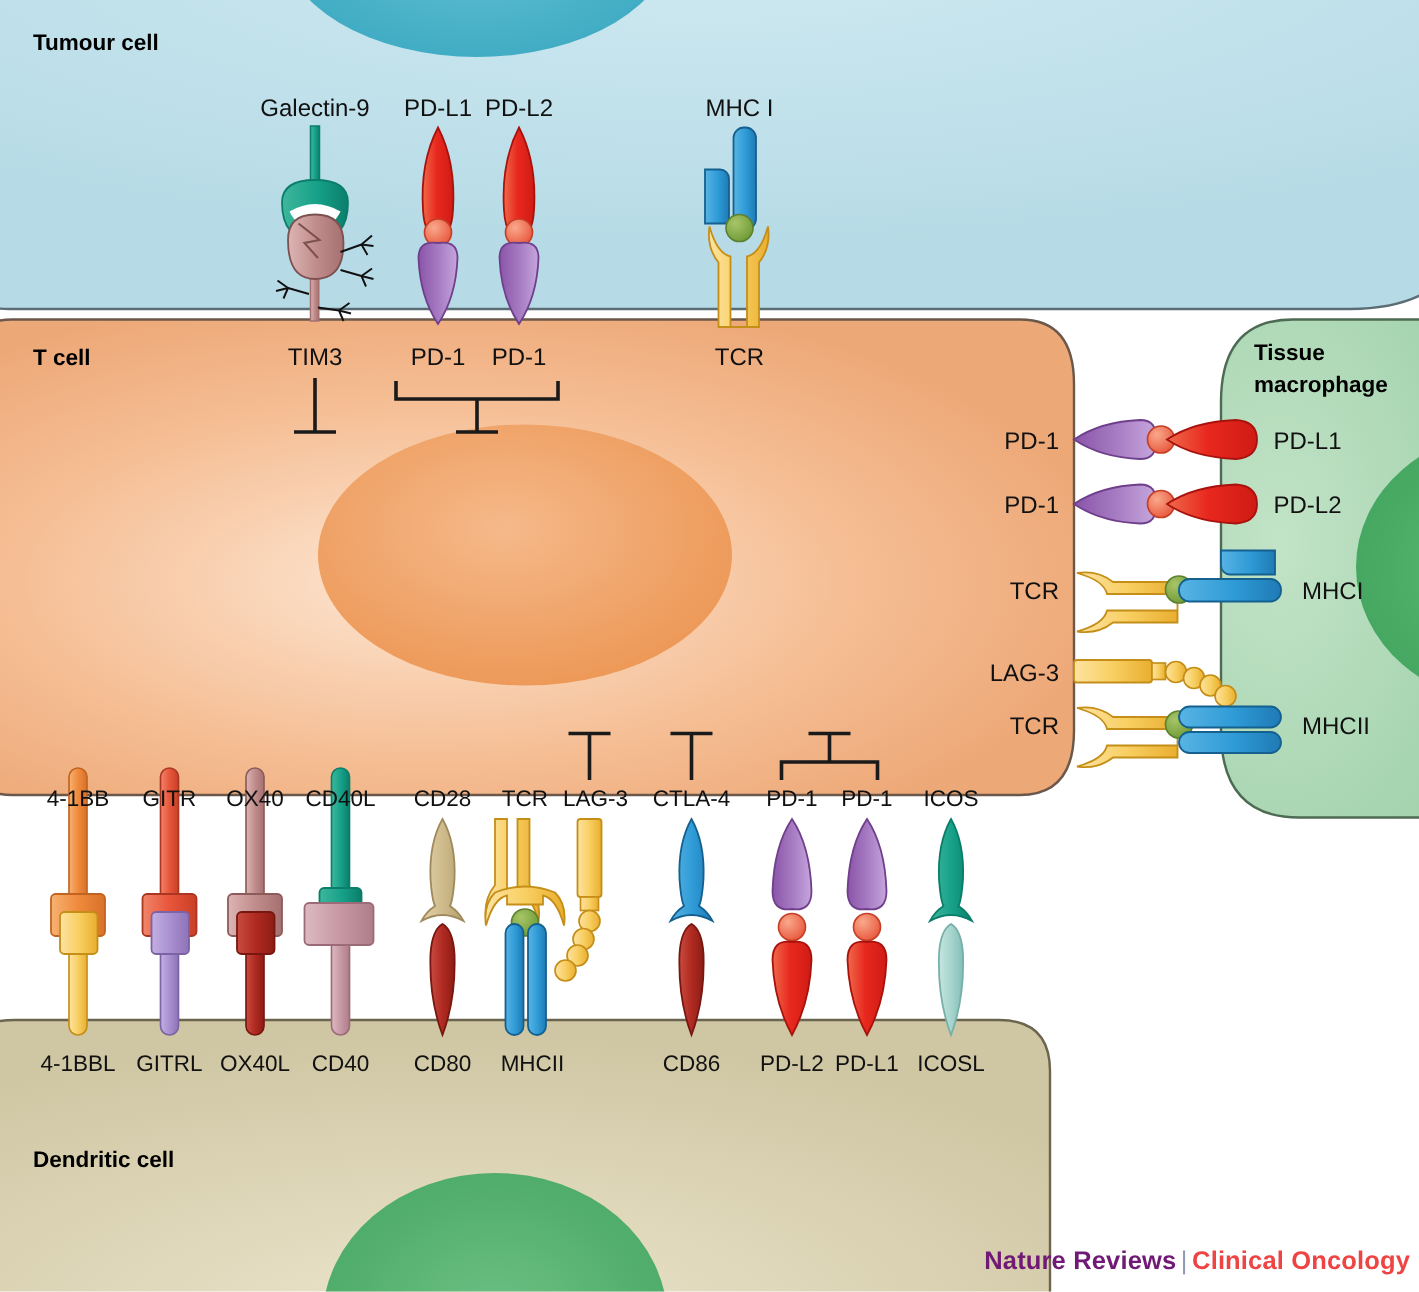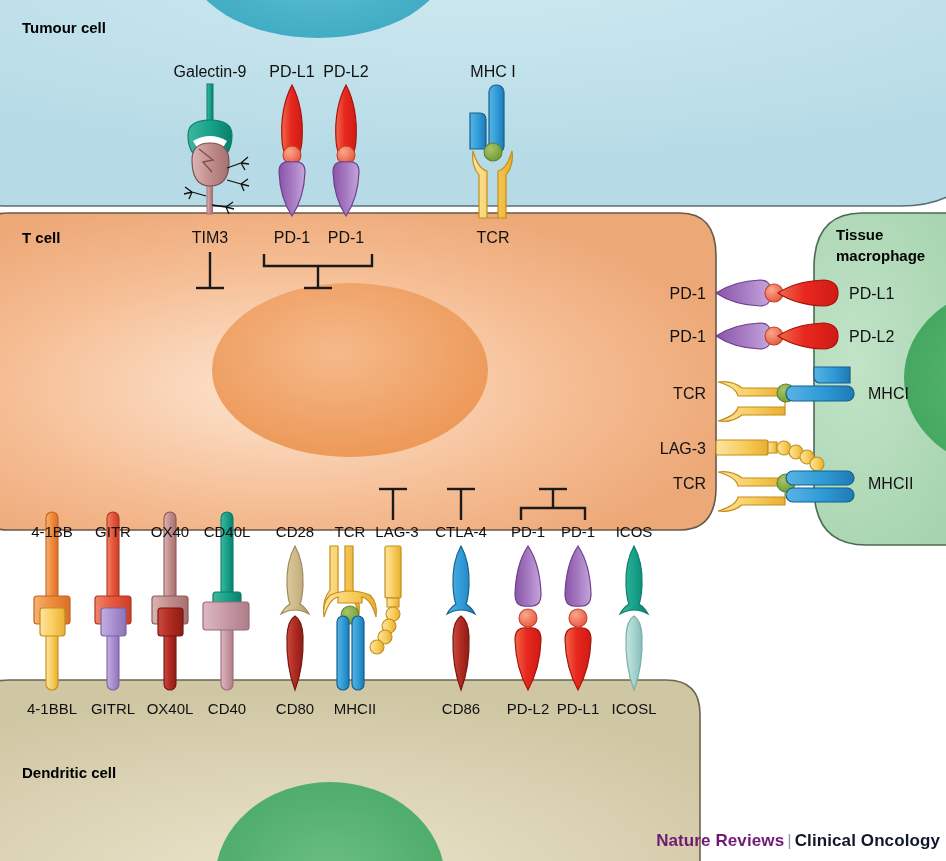--- a/index.html
+++ b/index.html
@@ -7,21 +7,21 @@
        font-family:"Liberation Sans","DejaVu Sans",sans-serif;}
   #stage{position:absolute;left:0;top:0;width:946px;height:861px;}
   svg{display:block;}
   .celllabel{font-weight:bold;font-size:15px;fill:#000;}
   .rlabel{font-size:16px;fill:#111;}
   .rlabel-s{font-size:15px;fill:#111;}
   #footer{position:absolute;right:6px;bottom:10px;font-size:17px;font-weight:bold;
           letter-spacing:.1px;}
   #footer .nr{color:#701a75;}
   #footer .sep{color:#8e9bb3;font-weight:normal;padding:0 3px;}
-  #footer .co{color:#0f172a;font-weight:bold;}
+  #footer .co{color:#ef4444;font-weight:bold;}
 </style>
 </head>
 <body>
 
 <div id="stage">
 <svg width="946" height="861" viewBox="0 0 946 861" xmlns="http://www.w3.org/2000/svg">
 
   <defs>
     <radialGradient id="gTum" cx="50%" cy="10%" r="75%">
       <stop offset="0%" stop-color="#cfe9f1"></stop>

